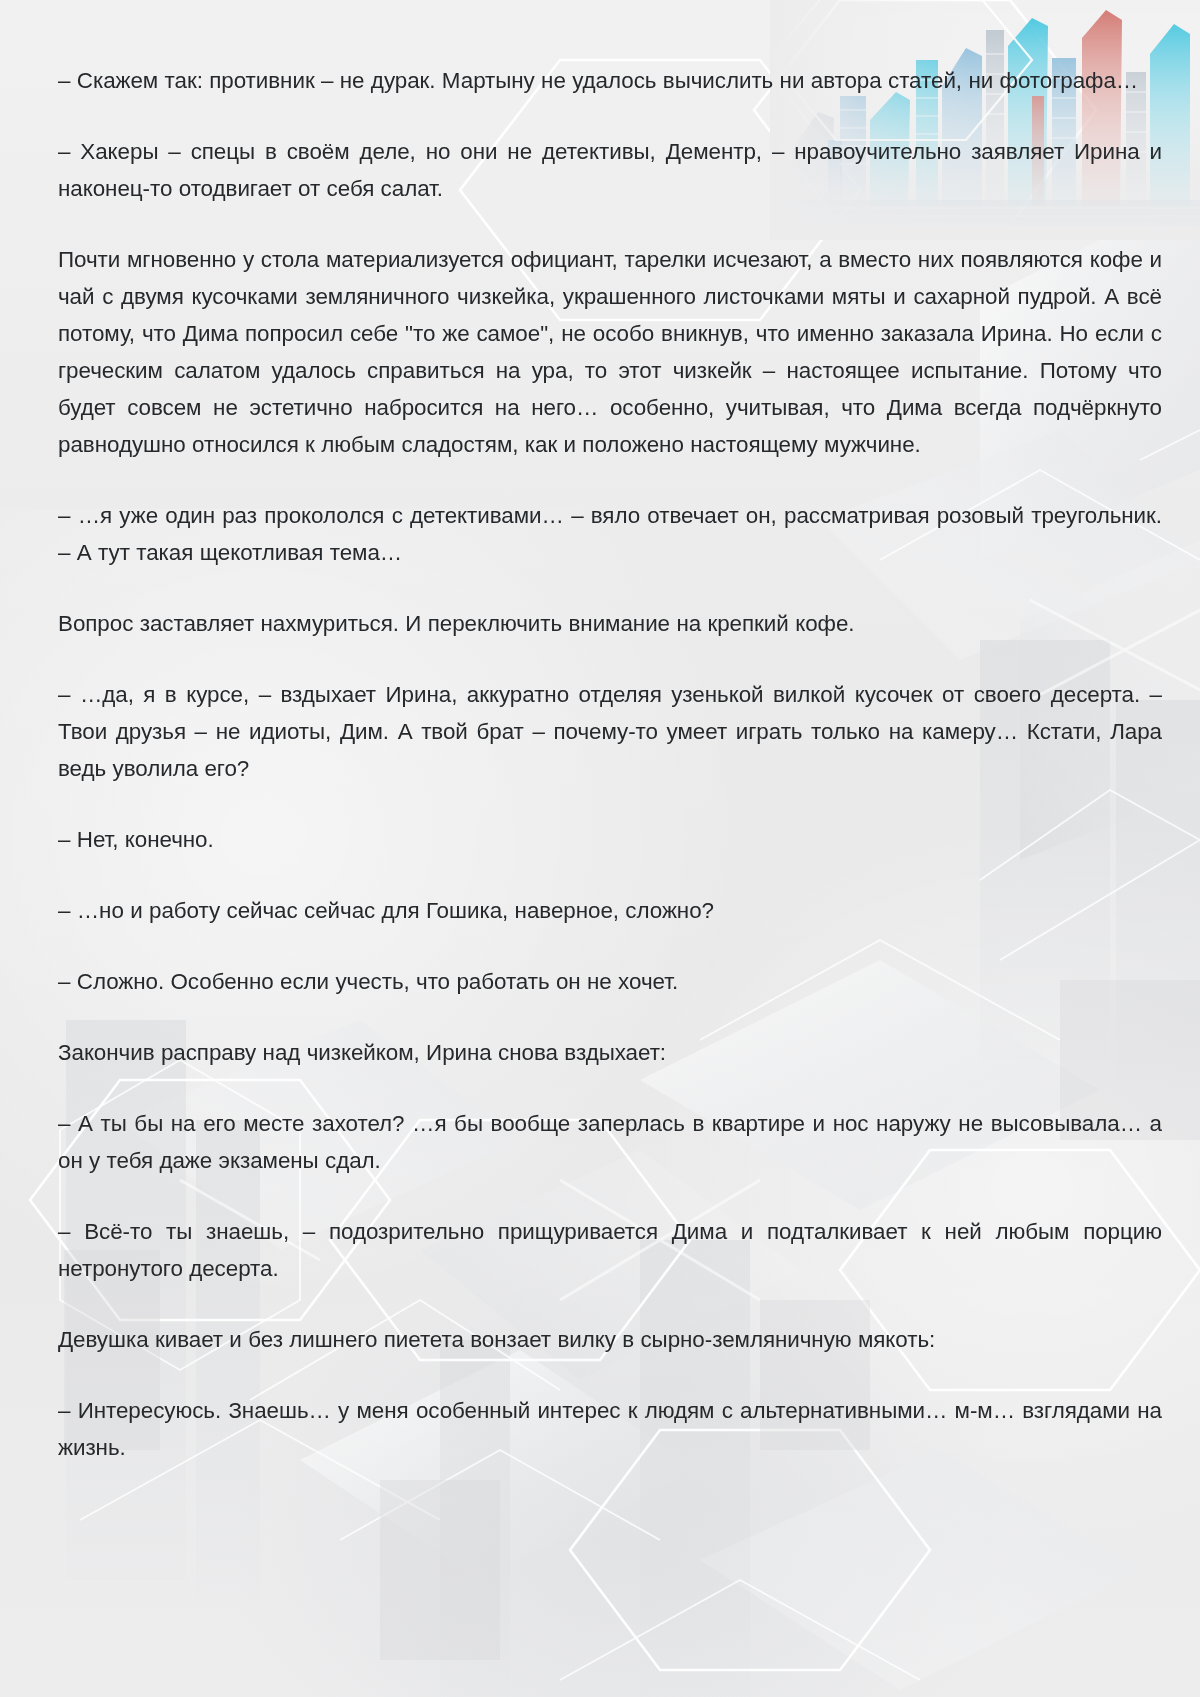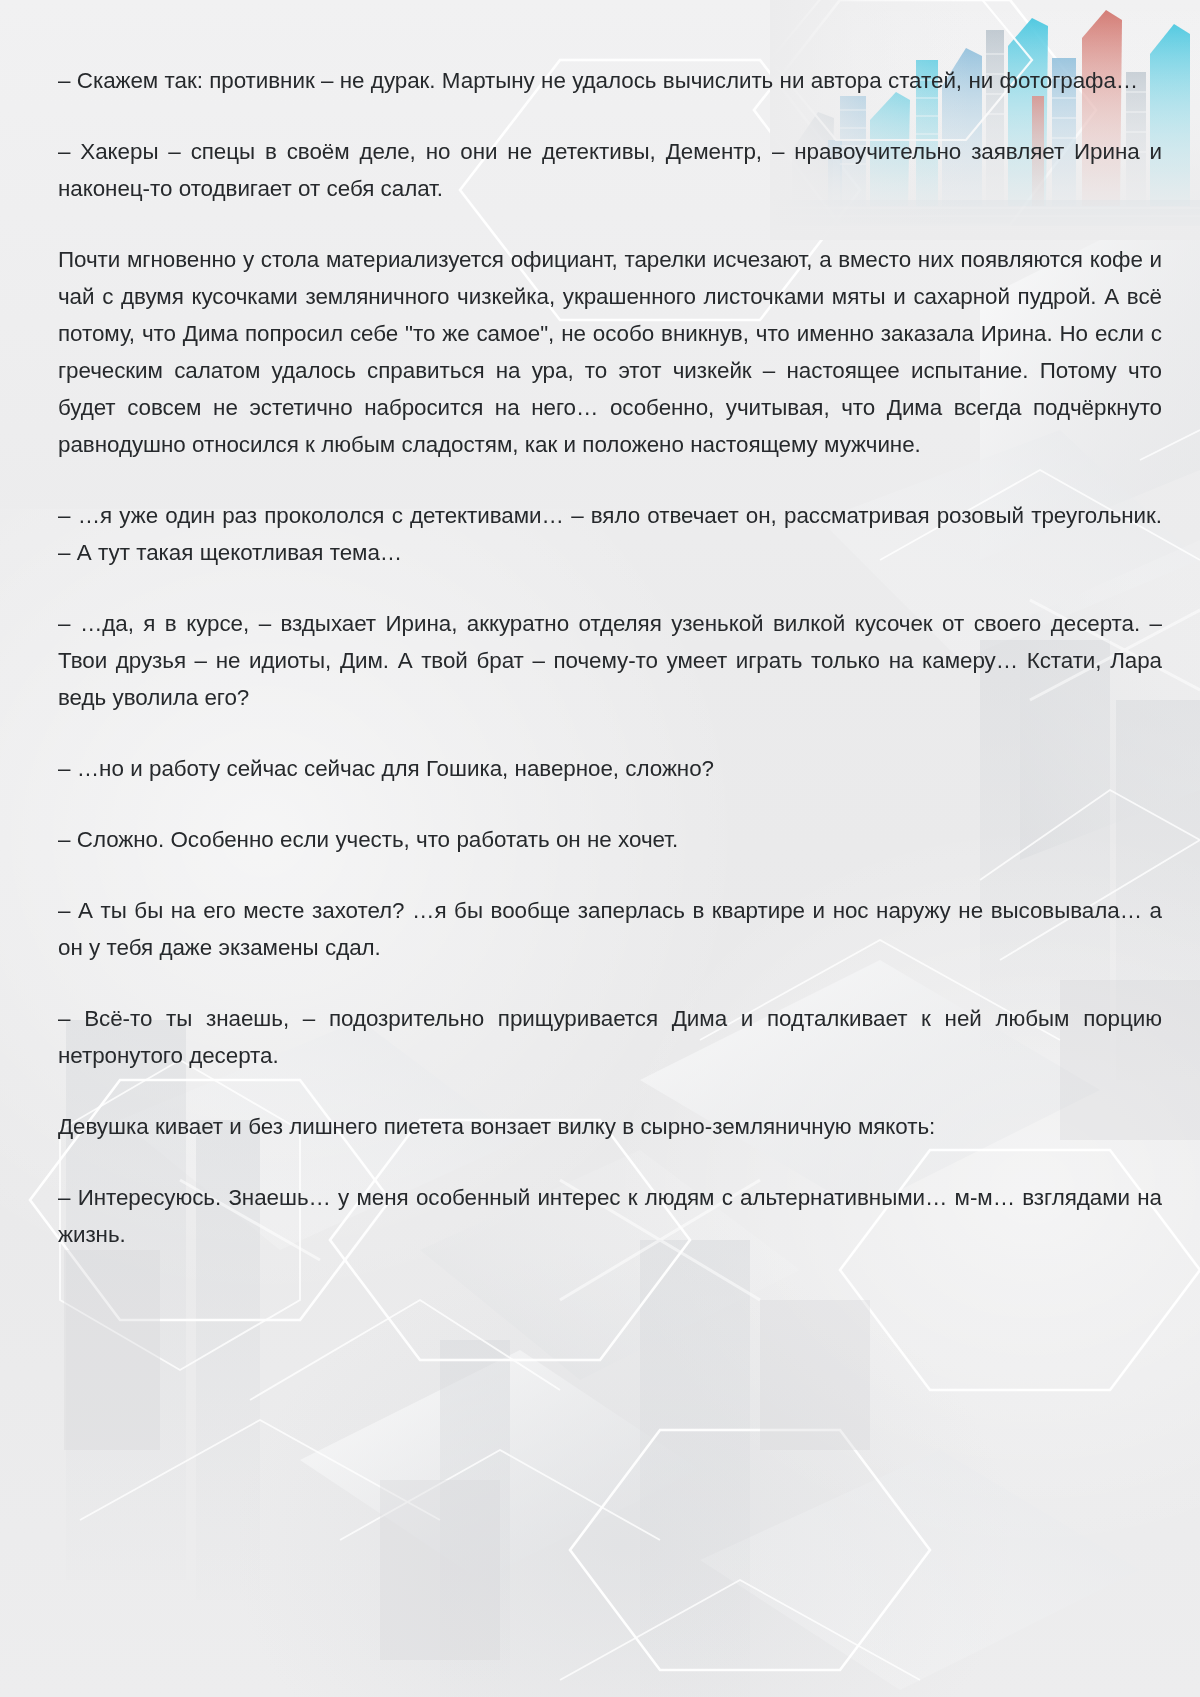--- a/index.html
+++ b/index.html
@@ -262,20 +262,23 @@
 
   <rect x="0" y="0" width="430" height="240" fill="url(#fadeDown)"></rect>
   <rect x="0" y="0" width="200" height="240" fill="url(#fadeLeft)"></rect>
 </svg>
 
 <main id="page-body">
   <p class="para">– Скажем так: противник – не дурак. Мартыну не удалось вычислить ни автора статей, ни фотографа…</p>
   <p class="para">– Хакеры – спецы в своём деле, но они не детективы, Дементр, – нравоучительно заявляет Ирина и наконец-то отодвигает от себя салат.</p>
   <p class="para">Почти мгновенно у стола материализуется официант, тарелки исчезают, а вместо них появляются кофе и чай с двумя кусочками земляничного чизкейка, украшенного листочками мяты и сахарной пудрой. А всё потому, что Дима попросил себе "то же самое", не особо вникнув, что именно заказала Ирина. Но если с греческим салатом удалось справиться на ура, то этот чизкейк – настоящее испытание. Потому что будет совсем не эстетично набросится на него… особенно, учитывая, что Дима всегда подчёркнуто равнодушно относился к любым сладостям, как и положено настоящему мужчине.</p>
   <p class="para">– …я уже один раз прокололся с детективами… – вяло отвечает он, рассматривая розовый треугольник. – А тут такая щекотливая тема…</p>
+  <p class="para">Вопрос заставляет нахмуриться. И переключить внимание на крепкий кофе.</p>
   <p class="para">– …да, я в курсе, – вздыхает Ирина, аккуратно отделяя узенькой вилкой кусочек от своего десерта. – Твои друзья – не идиоты, Дим. А твой брат – почему-то умеет играть только на камеру… Кстати, Лара ведь уволила его?</p>
+  <p class="para">– Нет, конечно.</p>
   <p class="para">– …но и работу сейчас сейчас для Гошика, наверное, сложно?</p>
   <p class="para">– Сложно. Особенно если учесть, что работать он не хочет.</p>
+  <p class="para">Закончив расправу над чизкейком, Ирина снова вздыхает:</p>
   <p class="para">– А ты бы на его месте захотел? …я бы вообще заперлась в квартире и нос наружу не высовывала… а он у тебя даже экзамены сдал.</p>
   <p class="para">– Всё-то ты знаешь, – подозрительно прищуривается Дима и подталкивает к ней любым порцию нетронутого десерта.</p>
   <p class="para">Девушка кивает и без лишнего пиетета вонзает вилку в сырно-земляничную мякоть:</p>
   <p class="para last">– Интересуюсь. Знаешь… у меня особенный интерес к людям с альтернативными… м-м… взглядами на жизнь.</p>
 </main>
 
 </body></html>

